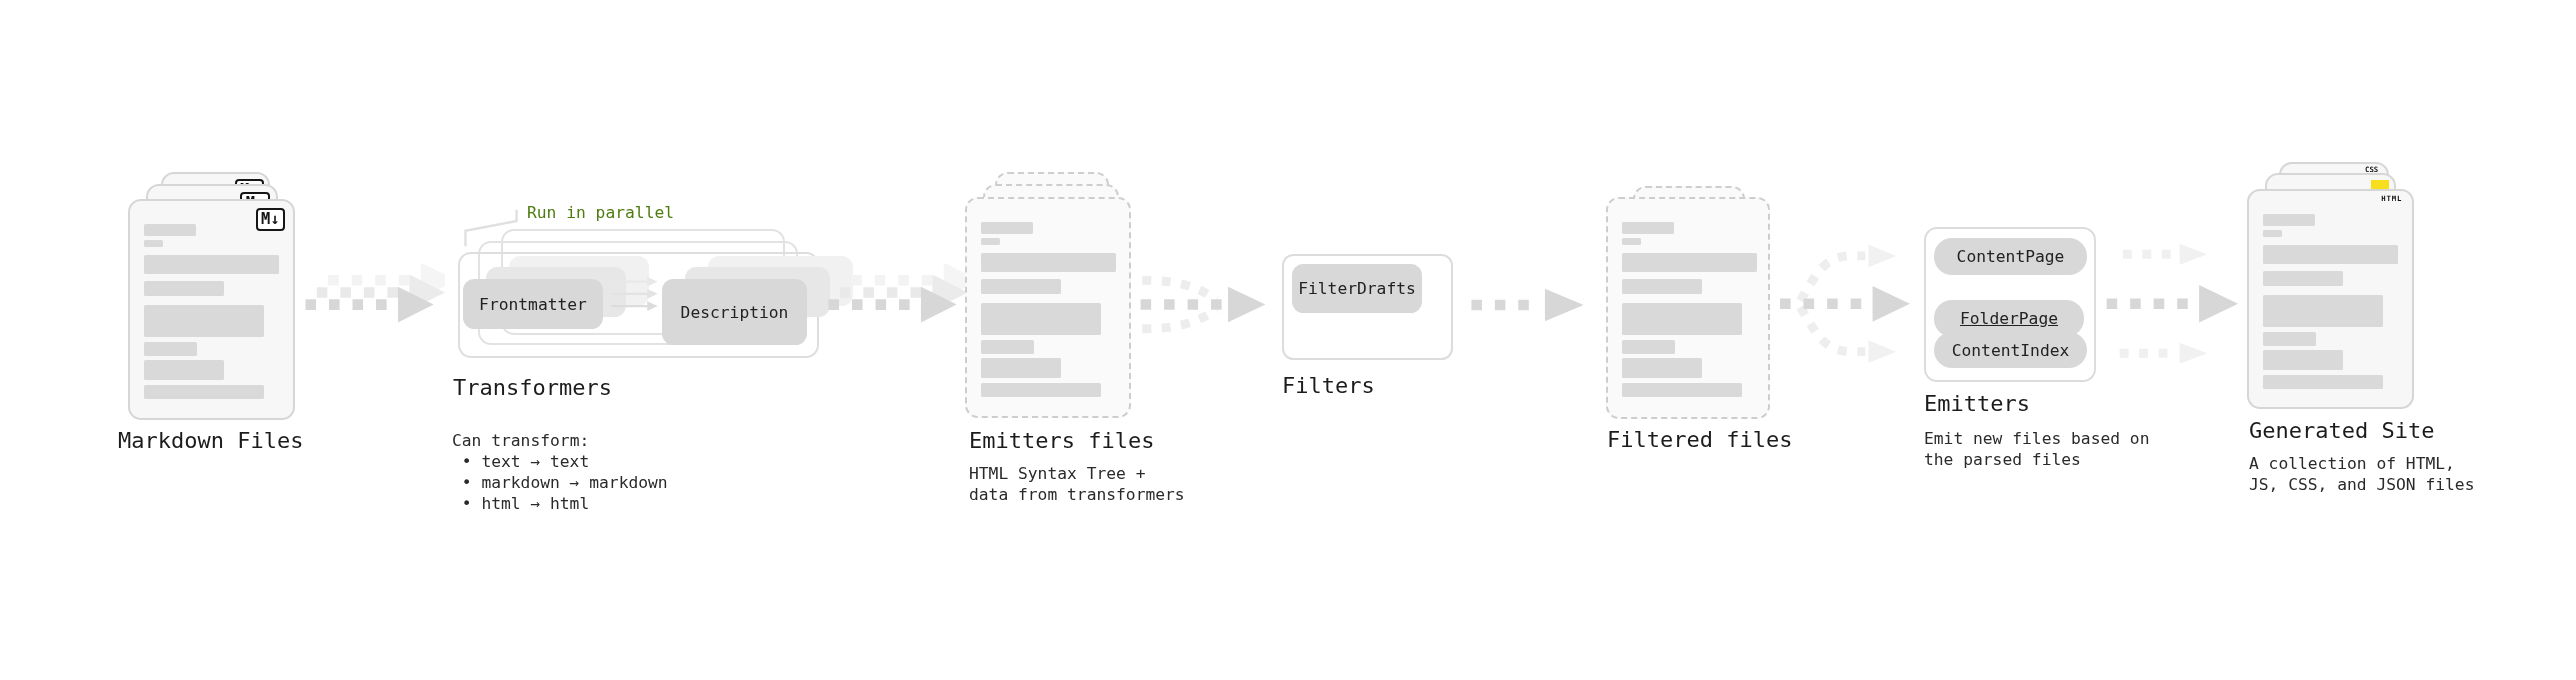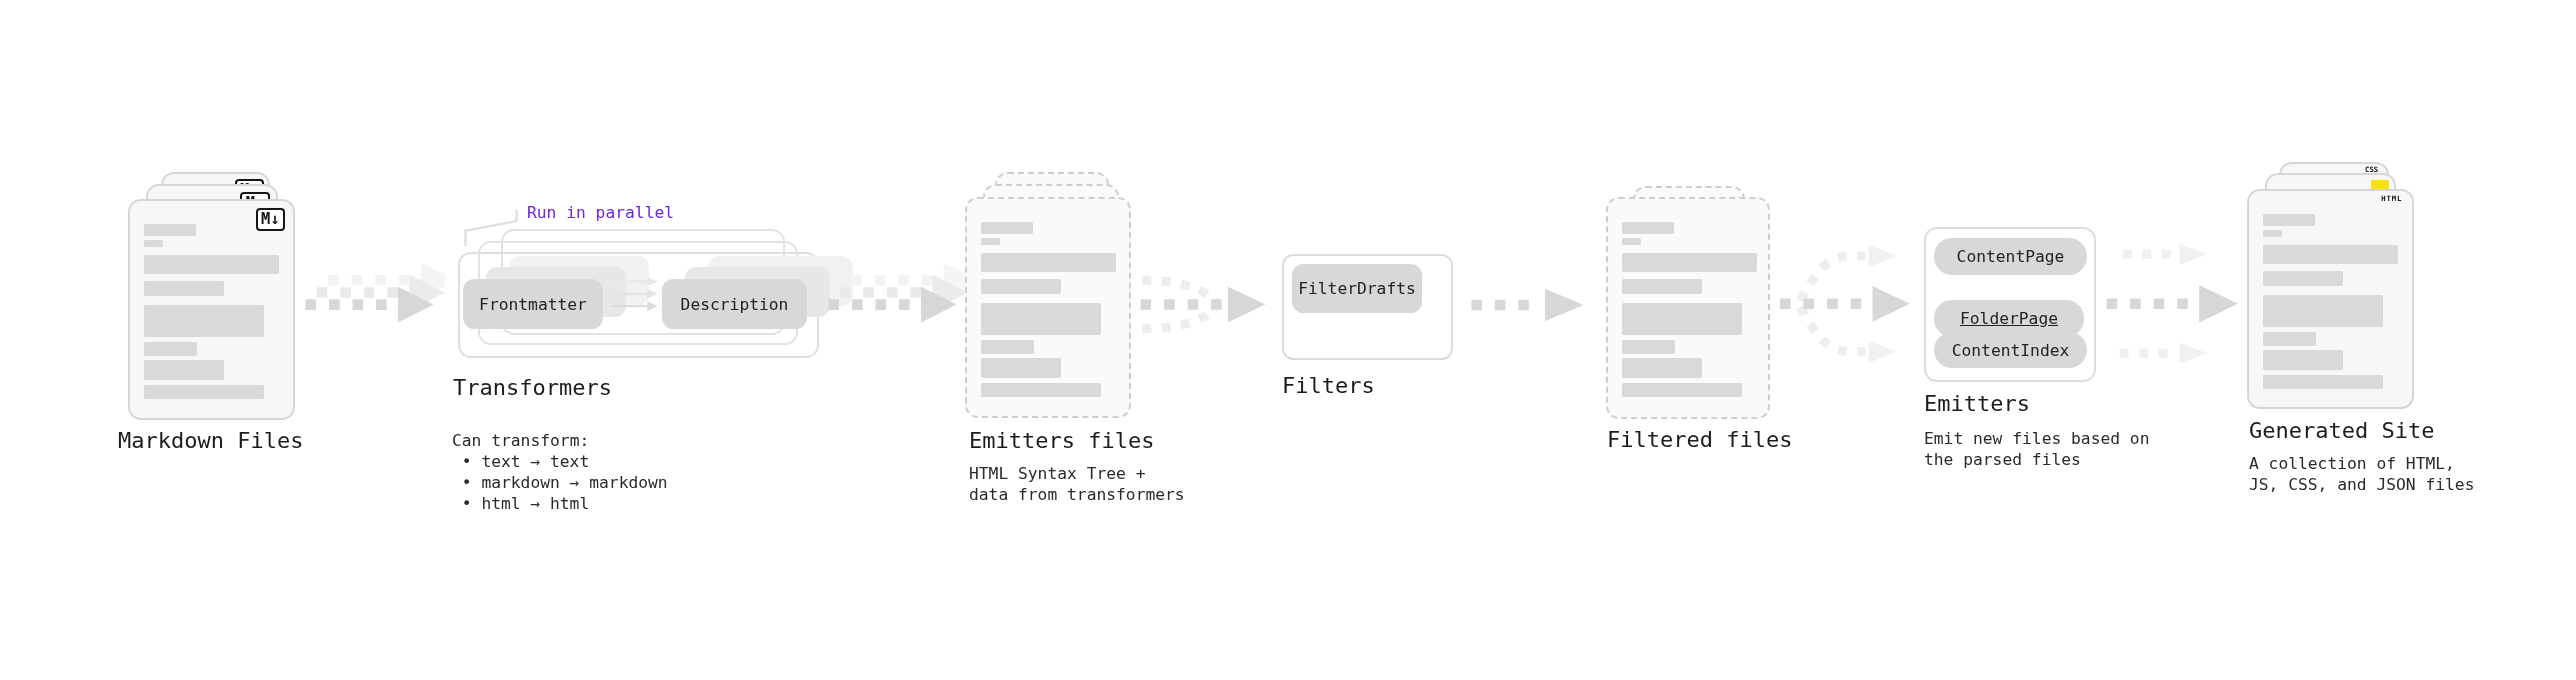--- a/index.html
+++ b/index.html
@@ -35,21 +35,21 @@
   .pill.ghost2{background:#f1f1f1;}
   .pill.small{border-radius:18px;}
 
   
   .frame{position:absolute;border:2.4px solid #e2e2e2;border-radius:13px;box-sizing:border-box;background:transparent;}
   .panel{position:absolute;border:2.4px solid #dcdcdc;border-radius:13px;box-sizing:border-box;background:#ffffff;}
 
   
   .sec-title{position:absolute;font-size:22px;color:#1c1c1c;white-space:nowrap;}
   .sec-desc{position:absolute;font-size:16.3px;line-height:21px;color:#2a2a2a;white-space:nowrap;}
-  .note-label{position:absolute;font-size:16.3px;color:#6d28d9;white-space:nowrap;}
+  .note-label{position:absolute;font-size:16.3px;color:#4d7c0f;white-space:nowrap;}
 </style>
 </head>
 <body>
 
 <div id="canvas">
 
   <div class="doc-card" style="left:161px;top:172px;width:109px;height:221px;">
     <span class="md-badge" style="right:4.1px;top:4.9px;">M↓</span>
   </div>
   <div class="doc-card" style="left:146px;top:184px;width:132px;height:221px;">
@@ -86,21 +86,21 @@
   <div class="frame" style="left:501px;top:229px;width:284px;height:106px;"></div>
   <div class="frame" style="left:478px;top:241px;width:320px;height:104px;"></div>
   <div class="frame" style="left:458px;top:252px;width:361px;height:106px;border-color:#dedede;"></div>
 
   <div class="pill ghost2" style="left:509px;top:256px;width:140px;height:50px;"></div>
   <div class="pill ghost1" style="left:486px;top:267px;width:140px;height:50px;"></div>
   <div class="pill" style="left:463px;top:279px;width:140px;height:50px;">Frontmatter</div>
 
   <div class="pill ghost2" style="left:708px;top:256px;width:145px;height:50px;"></div>
   <div class="pill ghost1" style="left:685px;top:267px;width:145px;height:50px;"></div>
-  <div class="pill" style="left:662px;top:279px;width:145px;height:50px;">Description</div>
+  <div class="pill" style="left:662px;top:279px;width:145px;height:66px;">Description</div>
 
   <svg class="abs" style="left:608px;top:275px;" width="62" height="41" viewBox="0 0 76 50">
     <g>
         <line x1="4" y1="8" x2="48" y2="8" stroke="#e8e8e8" stroke-width="3"></line>
         <polygon points="48,2 61,8 48,14" fill="#e8e8e8"></polygon>
       </g>
     <g>
         <line x1="4" y1="23" x2="48" y2="23" stroke="#e3e3e3" stroke-width="3"></line>
         <polygon points="48,17 61,23 48,29" fill="#e3e3e3"></polygon>
       </g>

